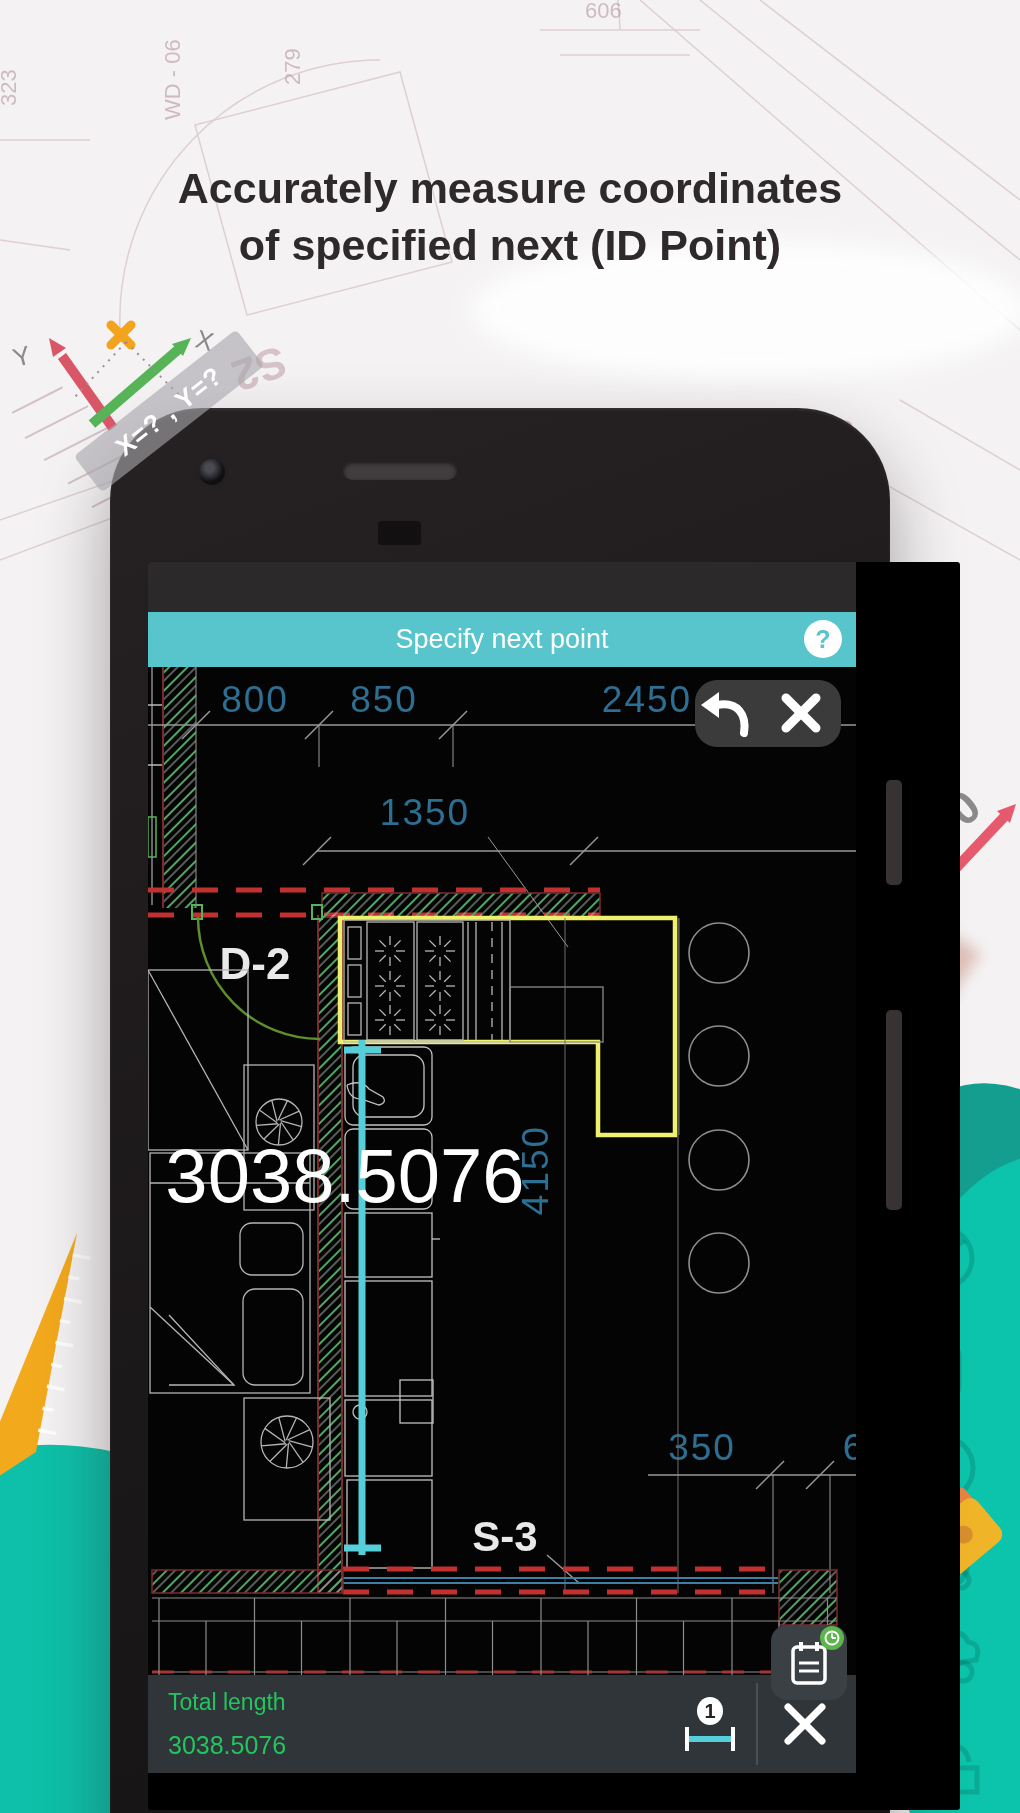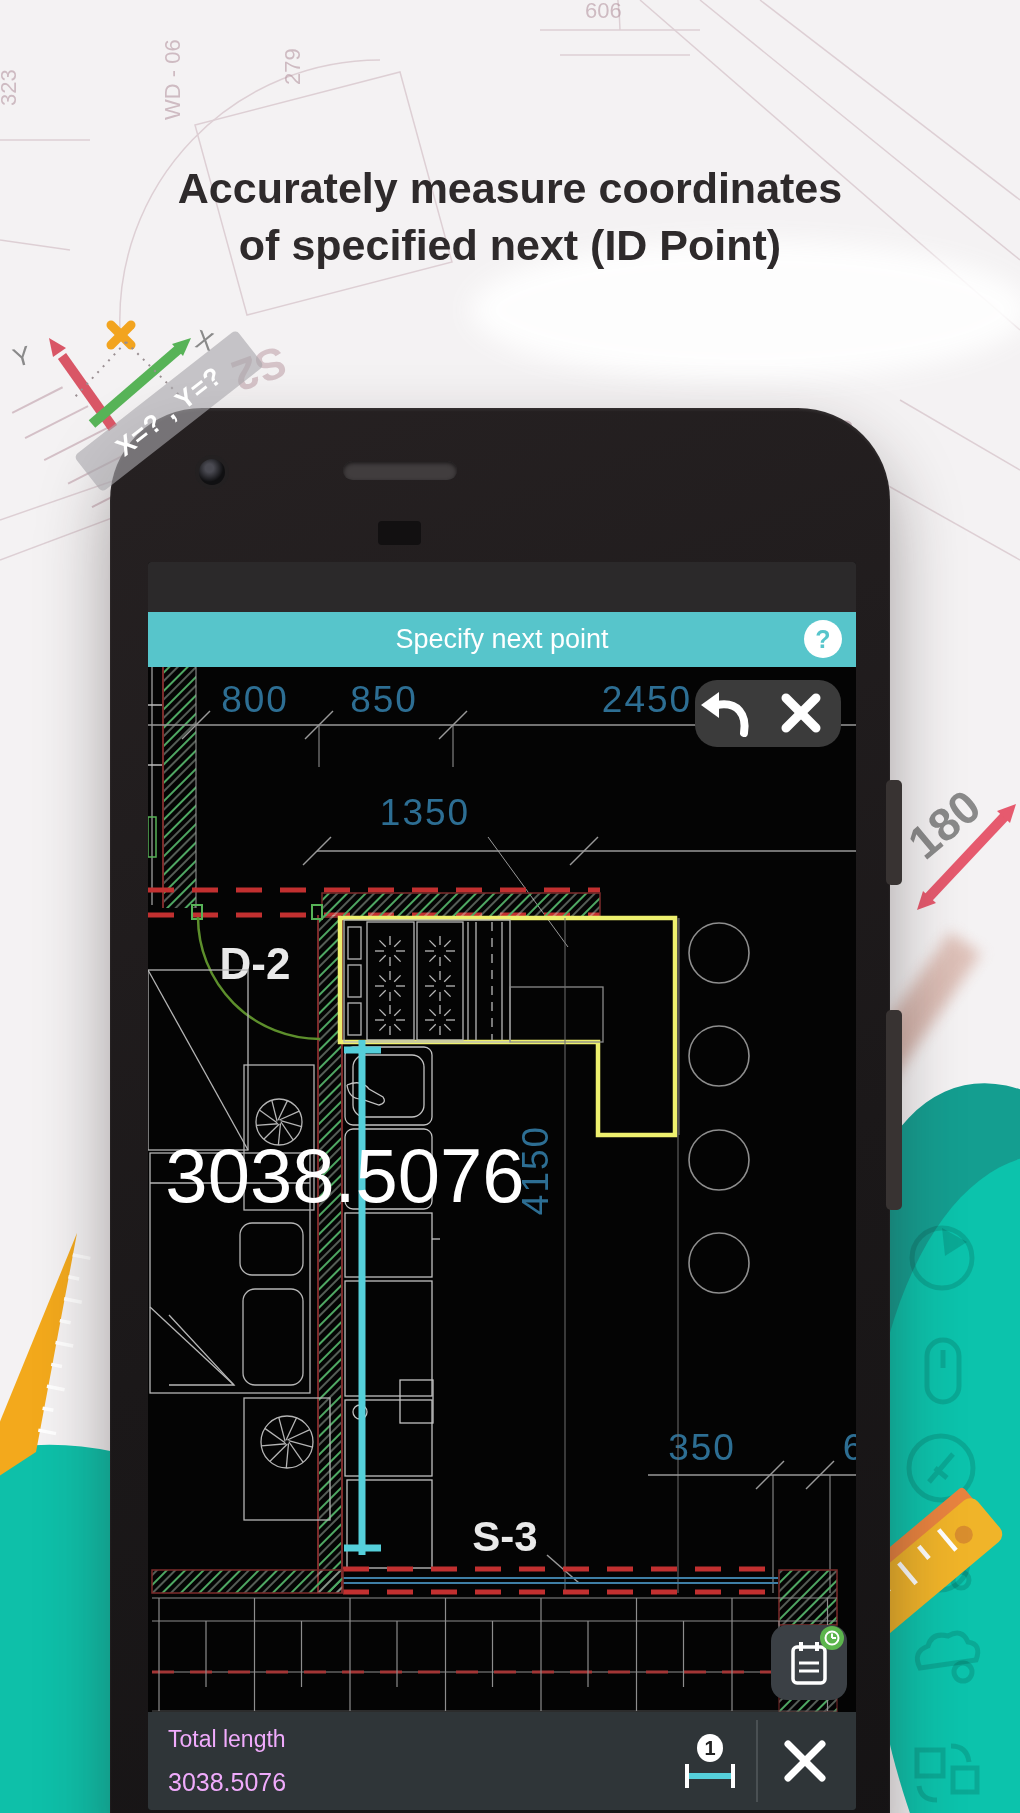--- a/index.html
+++ b/index.html
@@ -29,33 +29,33 @@
       background:linear-gradient(160deg,#262122 0%,#1b1819 55%,#151314 100%);
       box-shadow:0 35px 70px rgba(40,30,30,.4), inset 0 2px 3px rgba(255,255,255,.08);}
   .side-btn{left:776px;width:16px;background:#383332;border-radius:5px;z-index:1;}
   #camera{left:85px;top:47px;width:26px;height:26px;border-radius:50%;
       background:radial-gradient(circle at 40% 35%,#4a4a52 0 18%,#101012 60%);border:4px solid #232021;}
   #speaker{left:233px;top:53px;width:114px;height:19px;border-radius:10px;background:#413d3e;
       box-shadow:inset 0 2px 4px #1a1718;}
   #mic-slot{left:268px;top:113px;width:43px;height:24px;border-radius:4px;background:#121011;}
 
   
-  #screen{left:38px;top:154px;width:708px;height:1248px;background:#000;overflow:hidden;border-radius:3px;}
+  #screen{left:38px;top:154px;width:812px;height:1248px;background:#000;overflow:hidden;border-radius:3px;}
   #status-strip{left:0;top:0;width:708px;height:50px;background:#2b292a;}
   #app-header{left:0;top:50px;width:708px;height:55px;background:#57c5cb;color:#fff;
       display:flex;align-items:center;justify-content:center;font-size:27px;}
   #help-btn{right:14px;top:8px;width:38px;height:38px;border-radius:50%;background:#fff;color:#57c5cb;
       font-weight:bold;font-size:25px;display:flex;align-items:center;justify-content:center;position:absolute;}
   #cad{left:0;top:105px;}
 
   
   #calendar-btn{left:623px;top:1063px;width:76px;height:75px;border-radius:16px;background:#3b4045;z-index:4;}
 
   
-  #bottom-bar{left:0;top:1150px;width:708px;height:98px;background:#2f3538;color:#f0abfc;}
+  #bottom-bar{left:0;top:1113px;width:708px;height:98px;background:#2f3538;color:#22c55e;}
   #bb-label{left:20px;top:14px;font-size:23px;}
   #bb-value{left:20px;top:56px;font-size:25px;}
   #bb-divider{left:608px;top:8px;width:2px;height:82px;background:#4a5053;}
   #bb-count{left:534px;top:22px;}
   #bb-close{left:632px;top:24px;}
 
   
   #axis-band{left:66px;top:388px;width:206px;height:46px;background:rgba(168,166,171,.62);
       border-radius:5px;transform:rotate(-38deg);z-index:5;color:#fff;font-weight:bold;font-size:26px;
       display:flex;align-items:center;justify-content:center;letter-spacing:1px;}

